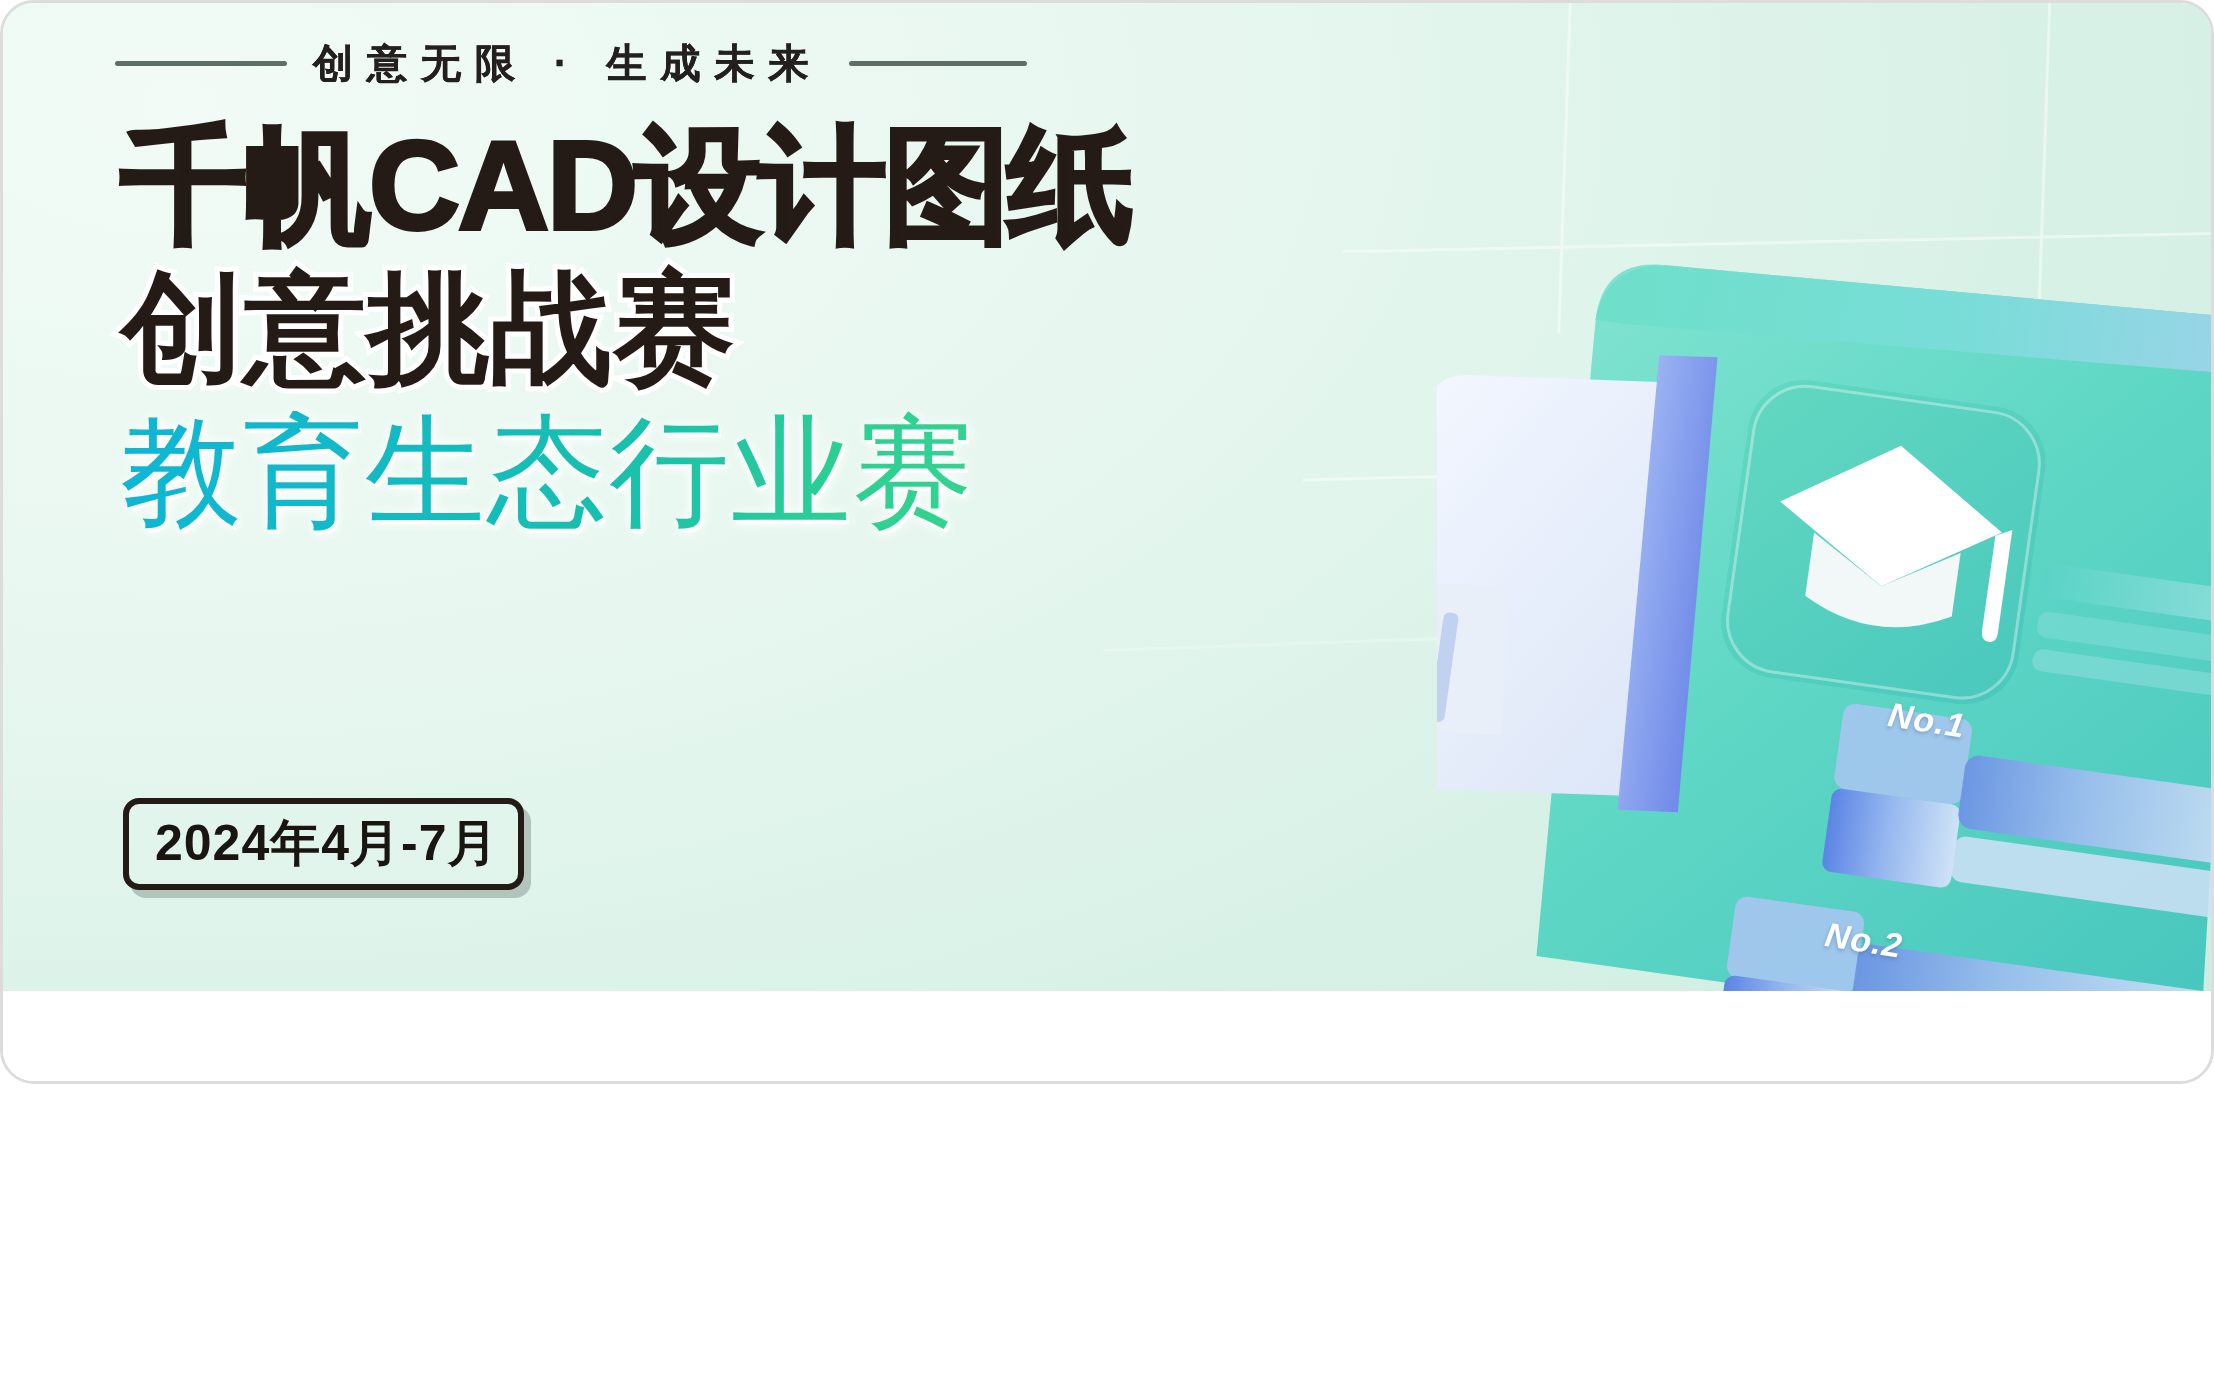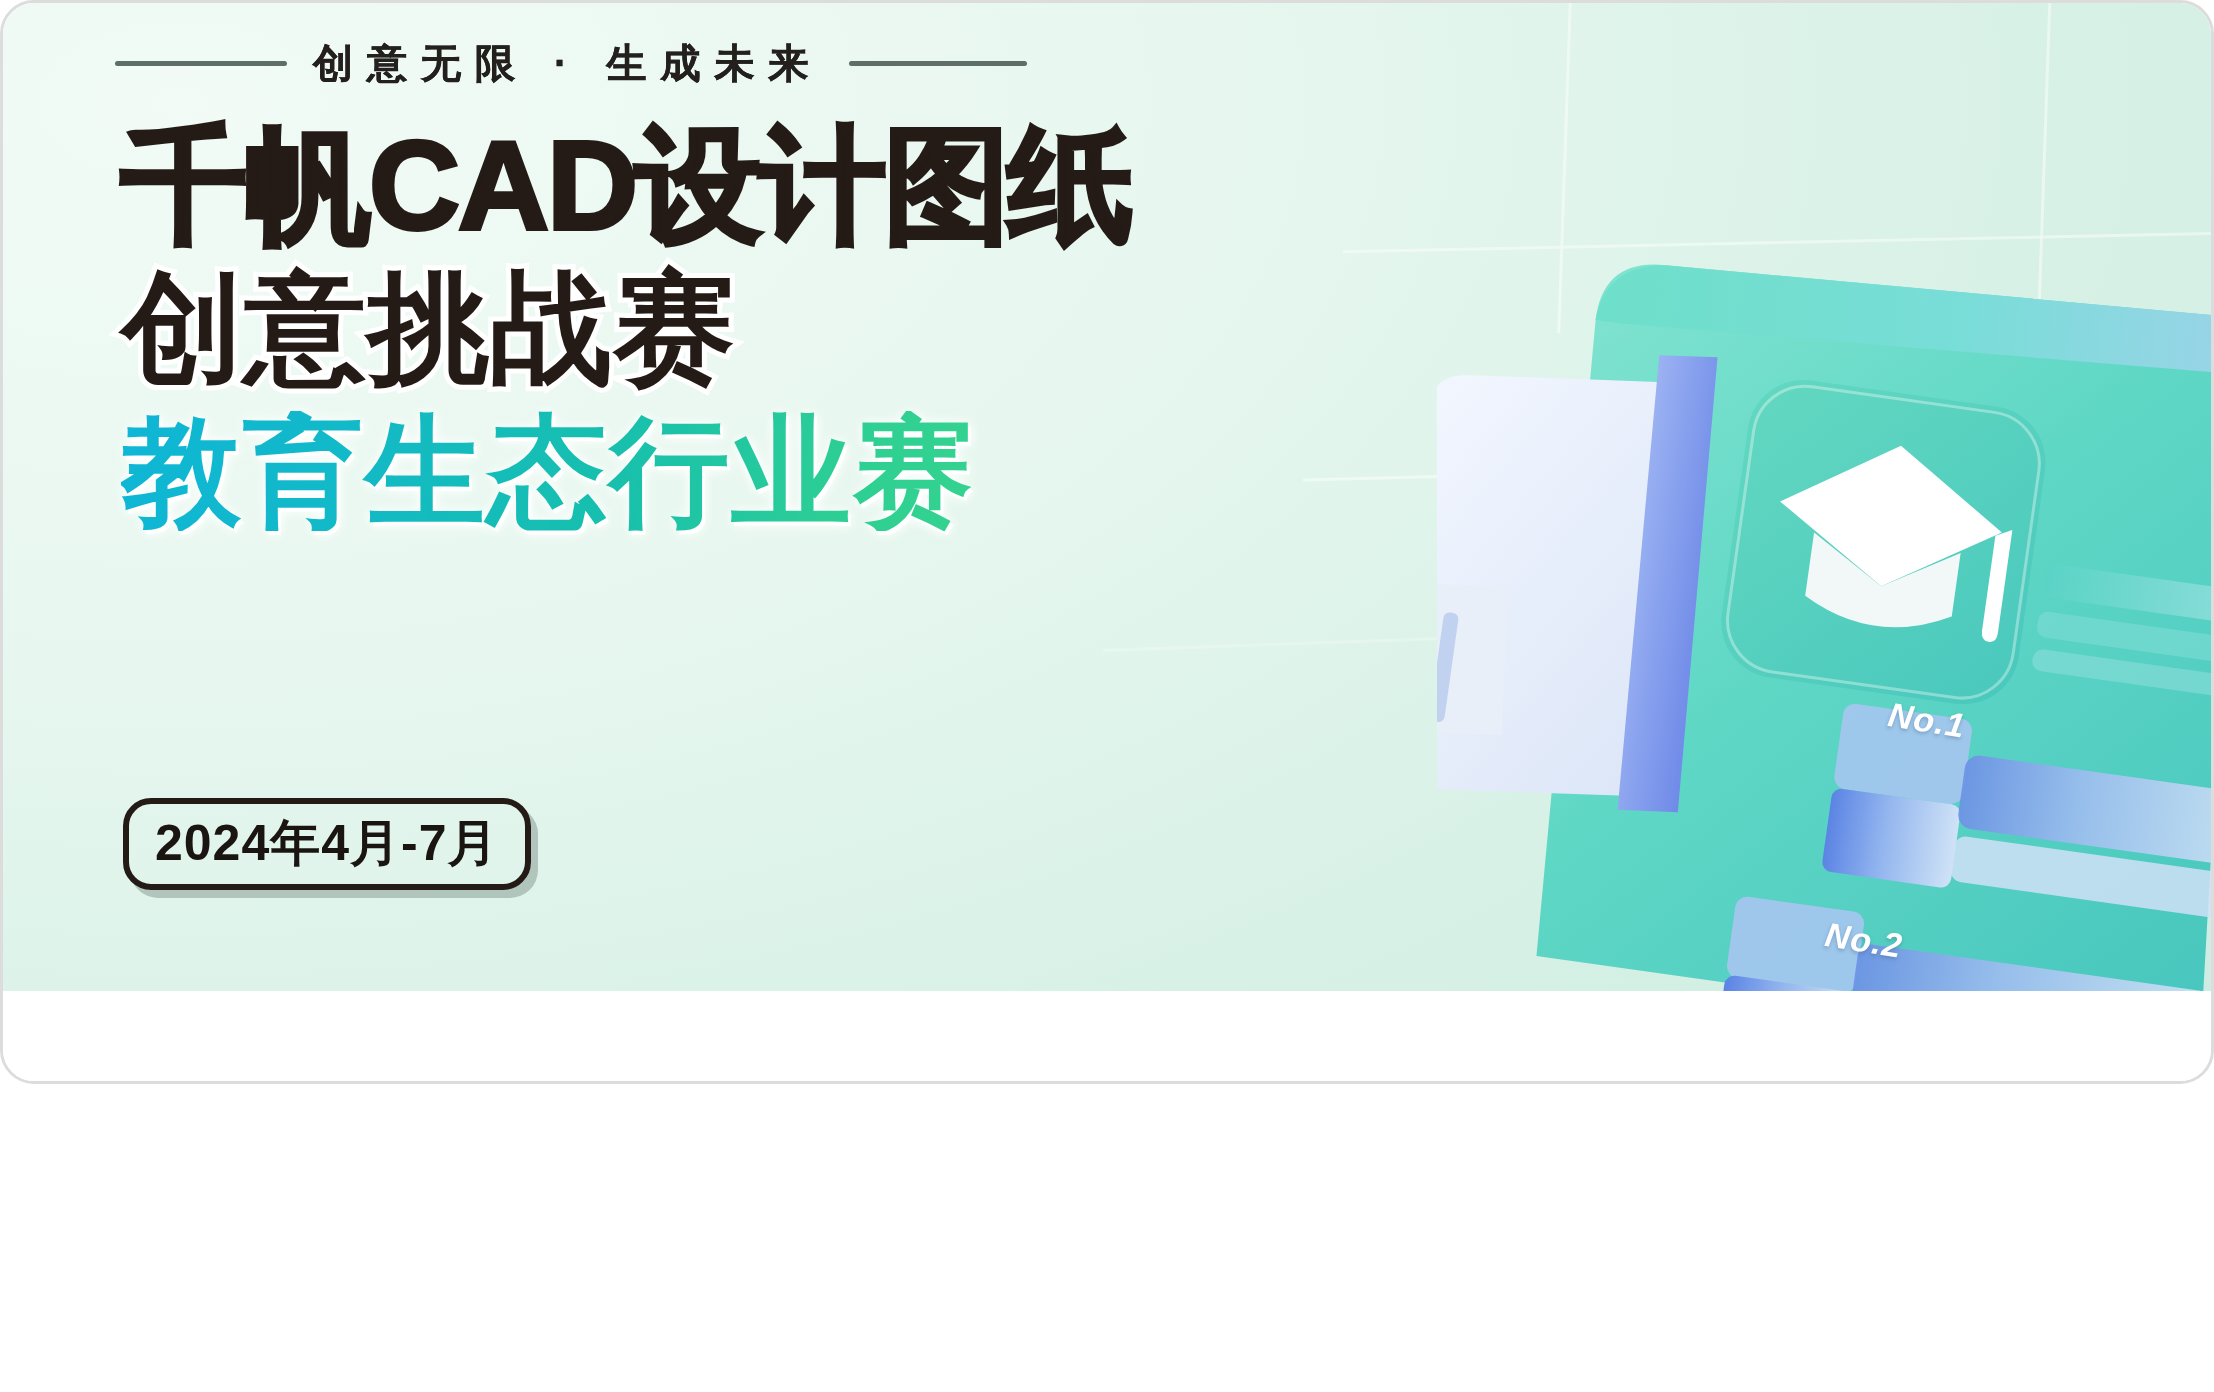--- a/index.html
+++ b/index.html
@@ -72,40 +72,40 @@
     margin-top: 18px;
     font-size: 122px;
     letter-spacing: 1px;
     -webkit-text-stroke: 10px #ffffff;
     paint-order: stroke fill;
     color: #241a16;
   }
   .hl-line3 {
     margin-top: 22px;
     font-size: 120px;
-    font-weight: 700;
+    font-weight: 400;
     line-height: 1.0;
     letter-spacing: 2px;
     white-space: nowrap;
     background: linear-gradient(100deg, #0fb6d6 0%, #12b9c8 22%, #17bfae 48%, #2ecf93 72%, #3bd78c 100%);
     -webkit-background-clip: text;
     background-clip: text;
     color: transparent;
     -webkit-text-fill-color: transparent;
     filter: drop-shadow(0 0 6px rgba(255,255,255,.95))
             drop-shadow(3px 4px 0 rgba(255,255,255,.9));
   }
 
   
   .date-badge {
     position: absolute;
     left: 120px; top: 795px;
-    padding: 14px 26px 16px 26px;
+    padding: 14px 19px 16px 26px;
     border: 6px solid #241a16;
-    border-radius: 28px;
+    border-radius: 16px;
     background: transparent;
     box-shadow: 7px 8px 0 rgba(90,110,100,.35);
   }
   .date-badge .dtxt {
     font-size: 50px;
     font-weight: 700;
     color: #1b1512;
     line-height: 1;
     white-space: nowrap;
     letter-spacing: 1px;

